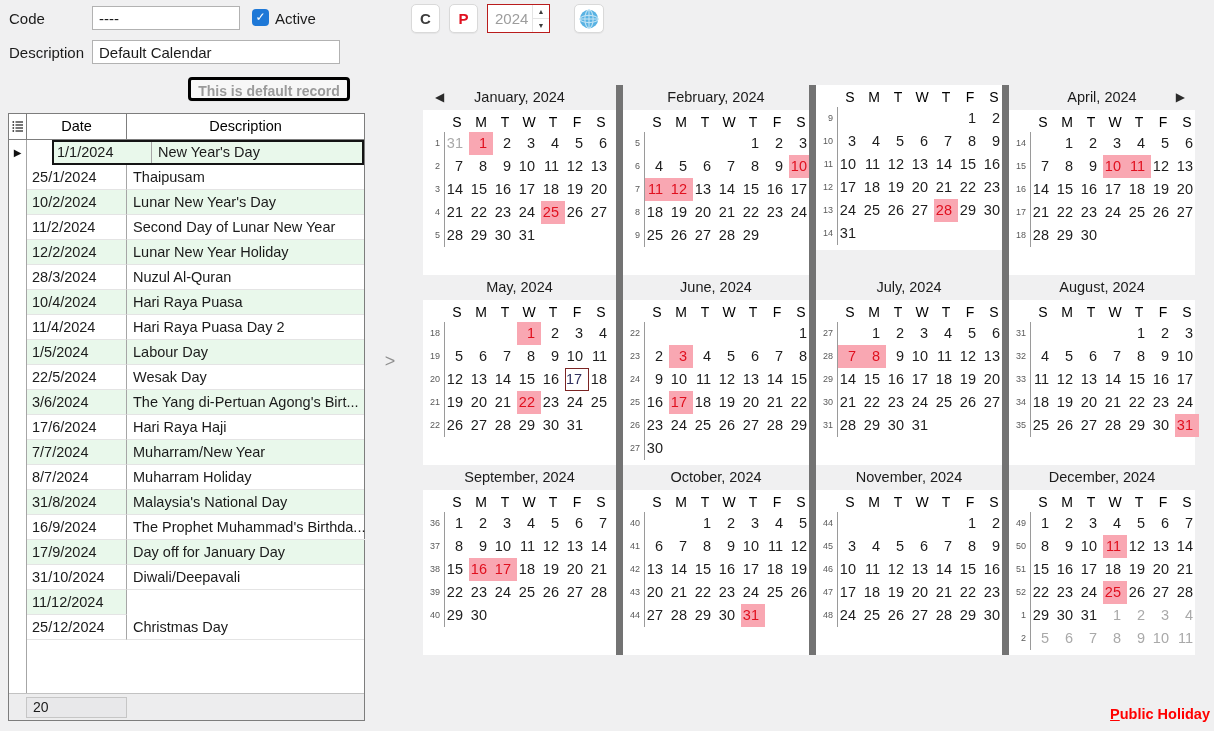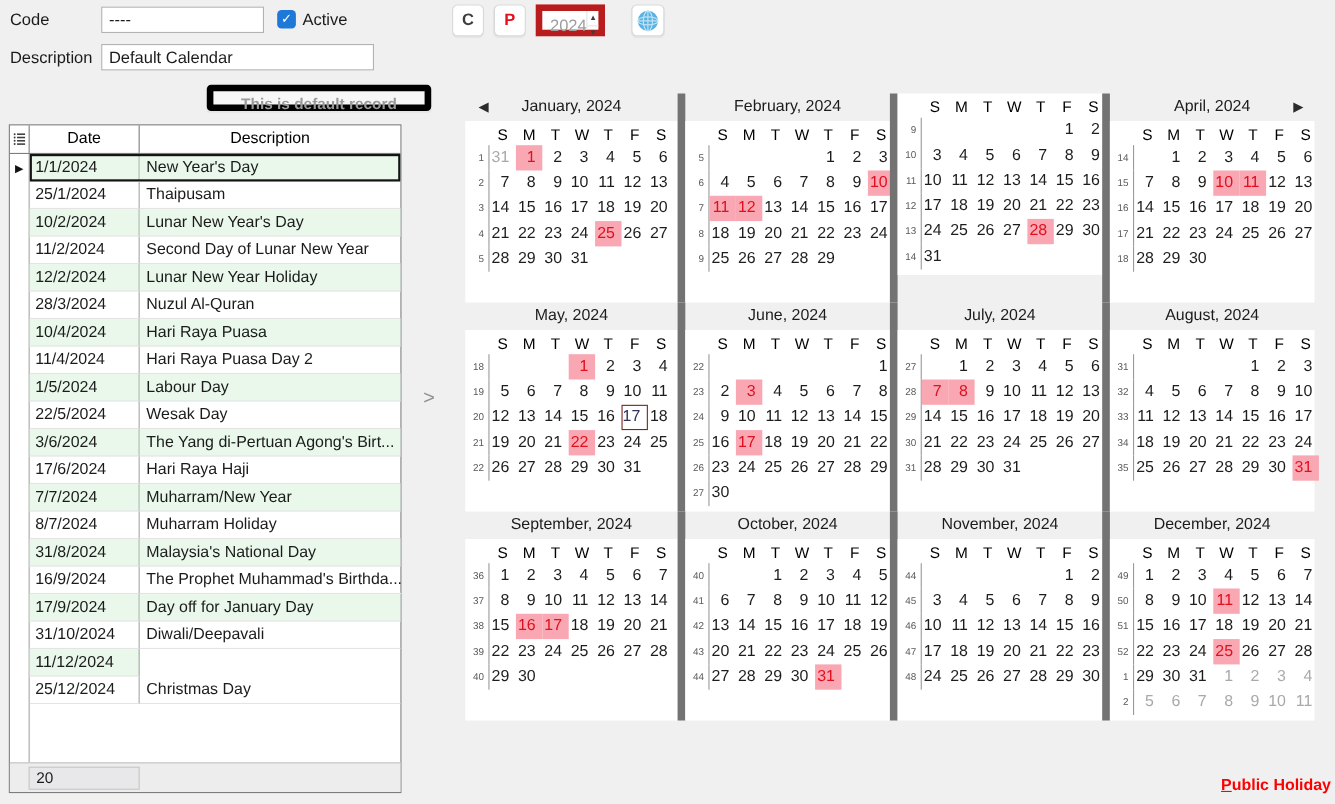--- a/index.html
+++ b/index.html
@@ -22,38 +22,38 @@
   }
   #code-input { left: 92px; top: 6px; width: 148px; }
   #desc-input { left: 92px; top: 40px; width: 248px; }
   #active-checkbox {
     position: absolute; left: 252px; top: 9px; width: 17px; height: 17px;
     background: var(--accent-blue, #1e78d7); border-radius: 4px;
     color: #fff; font-size: 12px; line-height: 17px; text-align: center;
   }
   #active-label { left: 275px; top: 10px; }
   #default-record-btn {
-    position: absolute; left: 188px; top: 77px; width: 204px; height: 24px;
-    background: #f7f7f7; border: 6px solid #000000; border-radius: 4px;
+    position: absolute; left: 188px; top: 77px; width: 162px; height: 24px;
+    background: #f7f7f7; border: 3px solid #000000; border-radius: 4px;
     color: #9a9a9a; font-weight: bold; font-size: 14px; text-align: center;
     line-height: 22px; box-shadow: 0 1px 1px rgba(0,0,0,.04);
   }
 
   
   .tbtn {
     position: absolute; top: 4px; width: 29px; height: 29px;
     background: #fff; border: 1px solid #d9d9d9; border-radius: 5px;
     font-weight: bold; font-size: 15px; text-align: center; line-height: 27px;
     box-shadow: 0 1px 1px rgba(0,0,0,.05);
   }
   #btn-c { left: 411px; color: #3d3d3d; }
   #btn-p { left: 449px; color: var(--holiday-text, #e0101f); }
   #year-spinner {
     position: absolute; left: 487px; top: 4px; width: 63px; height: 29px;
-    background: #fff; border: 6px solid #b91c1c; display: flex;
+    background: #fff; border: 1px solid #b91c1c; display: flex;
   }
   #year-value { flex: 1; color: #9d9d9d; font-size: 15px; line-height: 27px; padding-left: 7px; }
   #spin-col { width: 17px; display: flex; flex-direction: column; border-left: 1px solid #e4e4e4; }
   .spin-btn { flex: 1; font-size: 7px; color: #3d3d3d; text-align: center; line-height: 13px; }
   .spin-btn.up { border-bottom: 1px solid #e4e4e4; }
   #btn-globe { position: absolute; left: 574px; top: 4px; width: 30px; height: 29px;
     background: #fff; border: 1px solid #d9d9d9; border-radius: 5px;
     display: flex; align-items: center; justify-content: center;
     box-shadow: 0 1px 1px rgba(0,0,0,.05); }
 
@@ -81,21 +81,21 @@
   .c-date {
     width: 100px; flex: none; padding-left: 5px; line-height: 24px;
     border-right: 1px solid #a6a6a6; border-bottom: 1px solid #e4e4e4;
     white-space: nowrap; overflow: hidden;
   }
   .c-desc {
     flex: 1; padding-left: 6px; line-height: 24px;
     border-bottom: 1px solid #e4e4e4; white-space: nowrap; overflow: hidden;
   }
   .g-row.alt .c-date, .g-row.alt .c-desc { background: var(--row-alt-bg, #e9f8eb); }
-  .g-row.selected .cellwrap { outline: 2px solid #141414; outline-offset: -2px; }
+  .g-row.selected .cellwrap { outline: 2px solid #141414; outline-offset: -2px; margin-left: 25px; }
   .g-filler { flex: 1; display: flex; }
   .g-filler .g-sel { border-right: 1px solid #a6a6a6; align-self: stretch; height: auto; }
   .g-footer {
     flex: none; height: 27px; background: #ededee; border-top: 1px solid #c2c2c2;
     display: flex; align-items: center;
   }
   #record-count {
     margin-left: 17px; width: 101px; height: 21px; background: #e8e8ea;
     border: 1px solid #c6c6c6; font-size: 14px; line-height: 19px; padding-left: 6px;
   }

